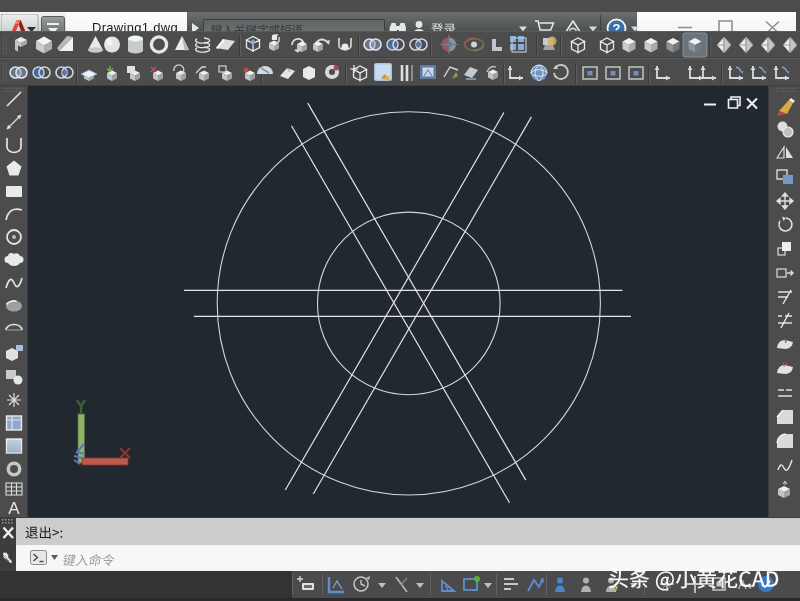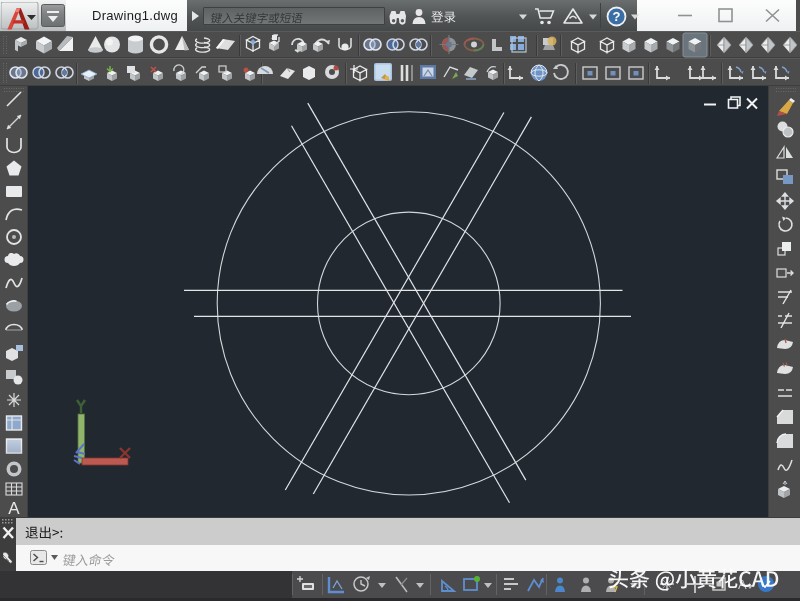--- a/index.html
+++ b/index.html
@@ -1,21 +1,21 @@
 <!DOCTYPE html>
 <html><head><meta charset="utf-8">
 <style>
 *{margin:0;padding:0;box-sizing:border-box}
 html,body{width:800px;height:601px;overflow:hidden;background:#4c4c4c;
 font-family:"Liberation Sans",sans-serif;position:relative}
 .abs{position:absolute}
 </style></head>
 <body>
 
-<div class="abs" style="left:0;top:0;width:796px;height:31px;background:linear-gradient(#fdfdfd,#eef1f2)">
+<div class="abs" style="left:0;top:12px;width:796px;height:31px;background:linear-gradient(#fdfdfd,#eef1f2)">
 <div class="abs" style="left:0;top:0;width:66px;height:31px;background:linear-gradient(#f2f4f4,#b9bdbd)"></div>
 <svg class="abs" style="left:1px;top:2px" width="38" height="28" viewBox="0 0 38 28">
 <rect x="0" y="0" width="37" height="27" rx="2" fill="none" stroke="#9fa3a3"></rect>
 <g transform="translate(1.5,1.5) scale(1.08)">
         <path d="M4.5 24 L13 4.5 L16.5 4.5 L8.5 24 Z" fill="#d8453c"></path>
 <path d="M13.5 4.5 L17 4.5 L25 24 L20.5 24 Z" fill="#96201a"></path>
 <path d="M10.5 15.5 L19.5 15.5 L20.6 18.5 L9.3 18.5 Z" fill="#c33027"></path>
 <path d="M13 4.5 L16.5 4.5 L15 8 L11.6 7.8 Z" fill="#ef7f74"></path>
 </g>
 <path d="M26 13 l9 0 l-4.5 5 z" fill="#2e2e2e"></path>

